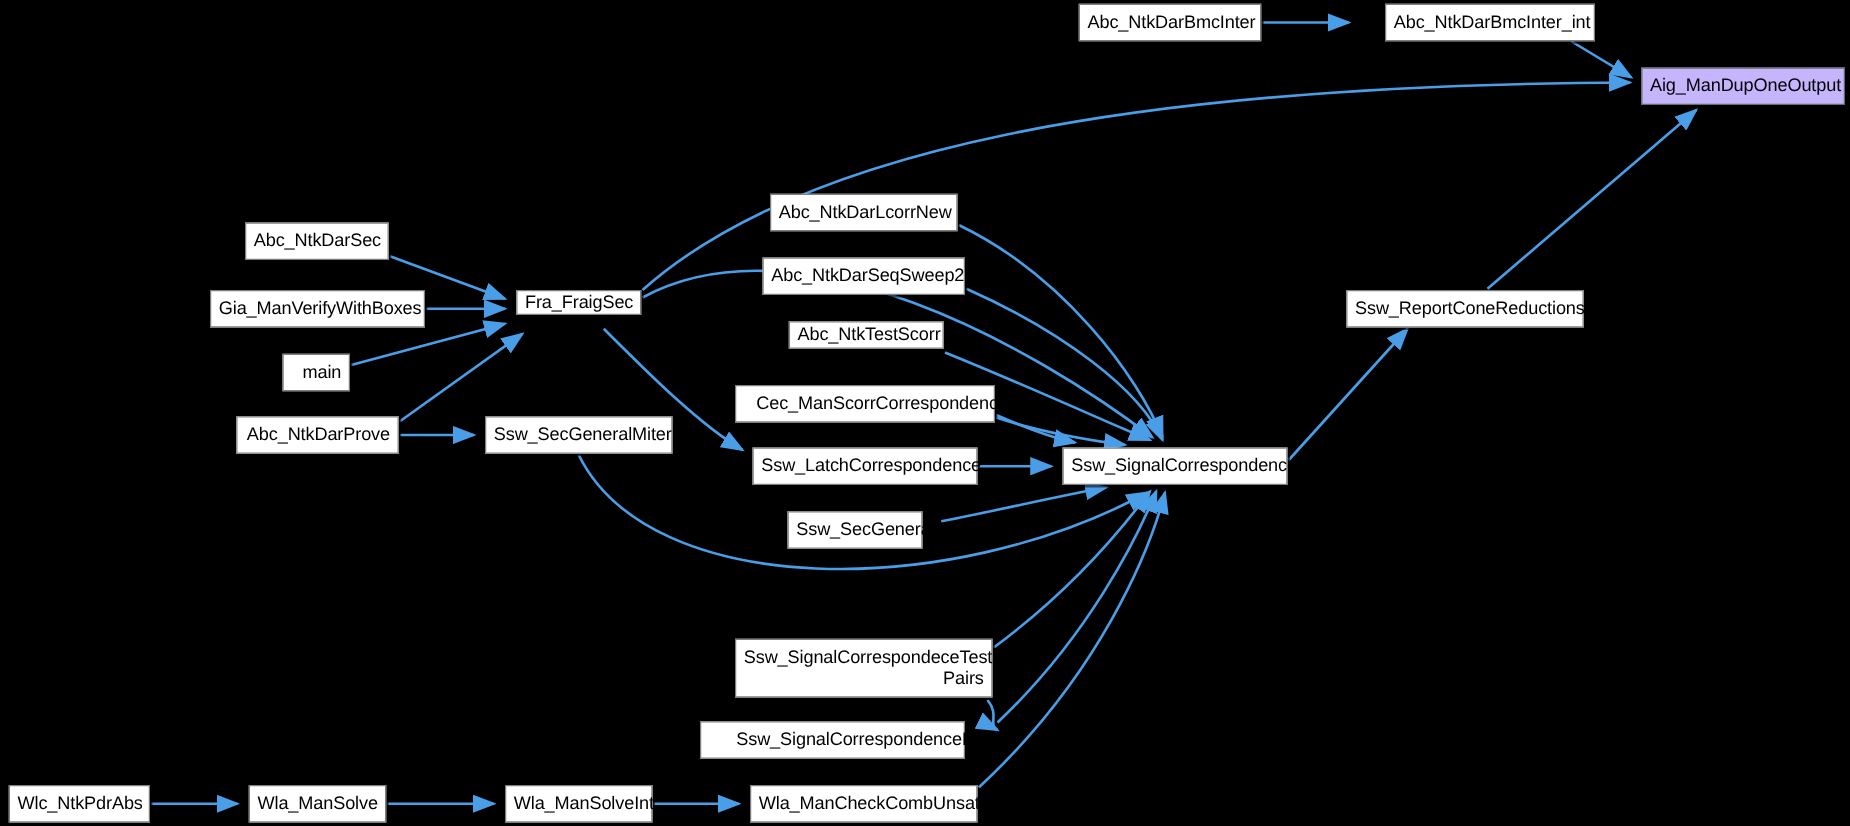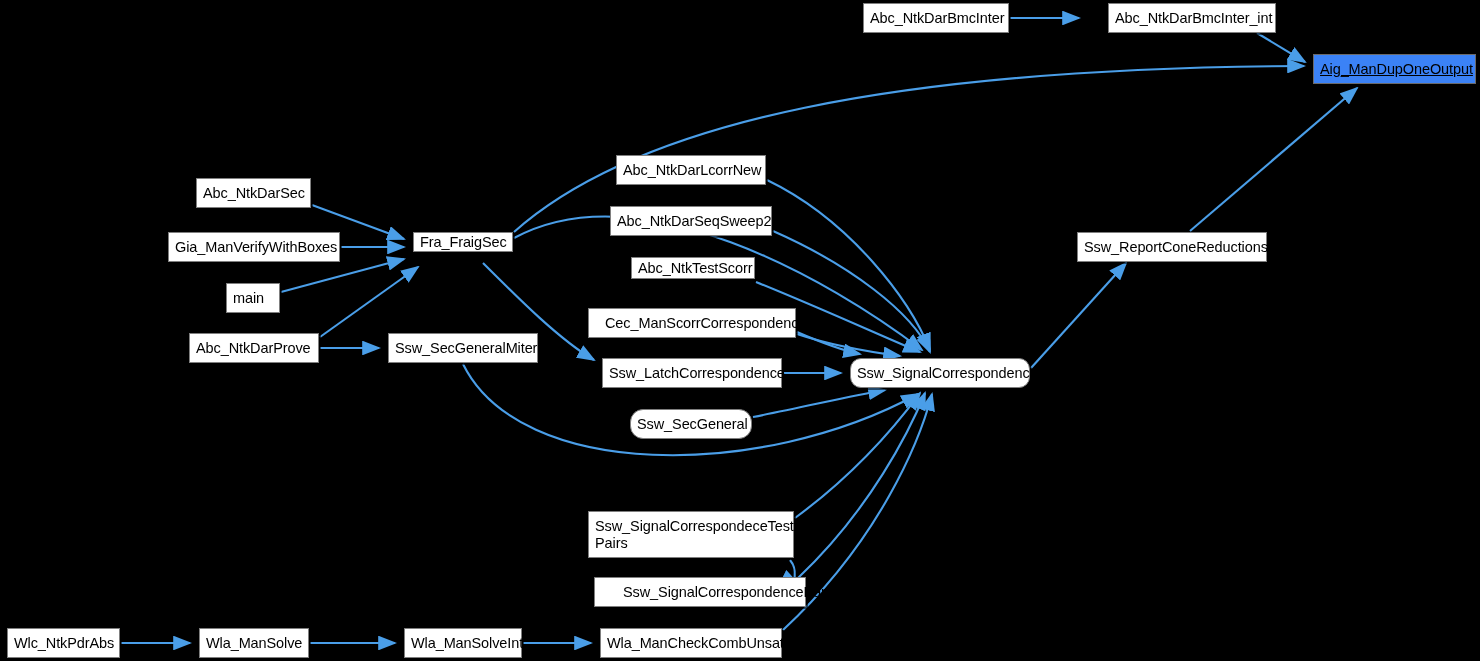--- a/index.html
+++ b/index.html
@@ -25,33 +25,32 @@
   }
   .node {
     position: absolute;
     box-sizing: border-box;
     background: #ffffff;
     border: 1px solid #7f7f7f;
     box-shadow: 2px 2px 0 0 rgba(0,0,0,0.55);
     display: flex;
     align-items: center;
     justify-content: center;
-    text-align: left;
+    text-align: right;
     color: #000000;
     font-size: 14.5px;
     line-height: 1.12;
     letter-spacing: -0.1px;
     white-space: pre-line;
     padding: 0 6px;
     z-index: 2;
   }
   .node.highlight {
-    background: #3b82f6;
+    background: #c4b5fd;
     border: 1px solid #6a6a6a;
-    text-decoration: underline;
   }
   .node-label {
     display: block;
     width: 100%;
   }
 </style>
 </head>
 <body>
 
 <div id="canvas">
@@ -100,23 +99,23 @@
       <div class="node" style="left: 610px; top: 206px; width: 162px; height: 30px;"><span class="node-label">Abc_NtkDarSeqSweep2</span></div>
       <div class="node" style="left: 168px; top: 232px; width: 172px; height: 30px;"><span class="node-label">Gia_ManVerifyWithBoxes</span></div>
       <div class="node" style="left: 413px; top: 232px; width: 100px; height: 20px;"><span class="node-label">Fra_FraigSec</span></div>
       <div class="node" style="left: 1077px; top: 232px; width: 190px; height: 30px;"><span class="node-label">Ssw_ReportConeReductions</span></div>
       <div class="node" style="left: 631px; top: 257px; width: 124px; height: 22px;"><span class="node-label">Abc_NtkTestScorr</span></div>
       <div class="node" style="left: 226px; top: 283px; width: 54px; height: 30px;"><span class="node-label">main</span></div>
       <div class="node" style="left: 588px; top: 308px; width: 208px; height: 30px; padding-left: 16px;"><span class="node-label">Cec_ManScorrCorrespondence</span></div>
       <div class="node" style="left: 189px; top: 333px; width: 130px; height: 30px;"><span class="node-label">Abc_NtkDarProve</span></div>
       <div class="node" style="left: 388px; top: 333px; width: 150px; height: 30px;"><span class="node-label">Ssw_SecGeneralMiter</span></div>
       <div class="node" style="left: 602px; top: 358px; width: 180px; height: 30px;"><span class="node-label">Ssw_LatchCorrespondence</span></div>
-      <div class="node" style="left: 850px; top: 358px; width: 180px; height: 30px; border-radius: 11px;"><span class="node-label">Ssw_SignalCorrespondence</span></div>
-      <div class="node" style="left: 630px; top: 409px; width: 122px; height: 30px; border-radius: 13px;"><span class="node-label">Ssw_SecGeneral</span></div>
+      <div class="node" style="left: 850px; top: 358px; width: 180px; height: 30px;"><span class="node-label">Ssw_SignalCorrespondence</span></div>
+      <div class="node" style="left: 630px; top: 409px; width: 108px; height: 30px;"><span class="node-label">Ssw_SecGeneral</span></div>
       <div class="node" style="left: 588px; top: 511px; width: 206px; height: 47px;"><span class="node-label">Ssw_SignalCorrespondeceTest
 Pairs</span></div>
-      <div class="node" style="left: 594px; top: 577px; width: 212px; height: 30px; padding-left: 28px;"><span class="node-label">Ssw_SignalCorrespondencePart</span></div>
+      <div class="node" style="left: 560px; top: 577px; width: 212px; height: 30px; padding-left: 28px;"><span class="node-label">Ssw_SignalCorrespondencePart</span></div>
       <div class="node" style="left: 7px; top: 628px; width: 113px; height: 30px;"><span class="node-label">Wlc_NtkPdrAbs</span></div>
       <div class="node" style="left: 199px; top: 628px; width: 110px; height: 30px;"><span class="node-label">Wla_ManSolve</span></div>
       <div class="node" style="left: 404px; top: 628px; width: 118px; height: 30px;"><span class="node-label">Wla_ManSolveInt</span></div>
       <div class="node" style="left: 600px; top: 628px; width: 182px; height: 30px;"><span class="node-label">Wla_ManCheckCombUnsat</span></div>
     </div>
 </div>
 
 </body></html>

